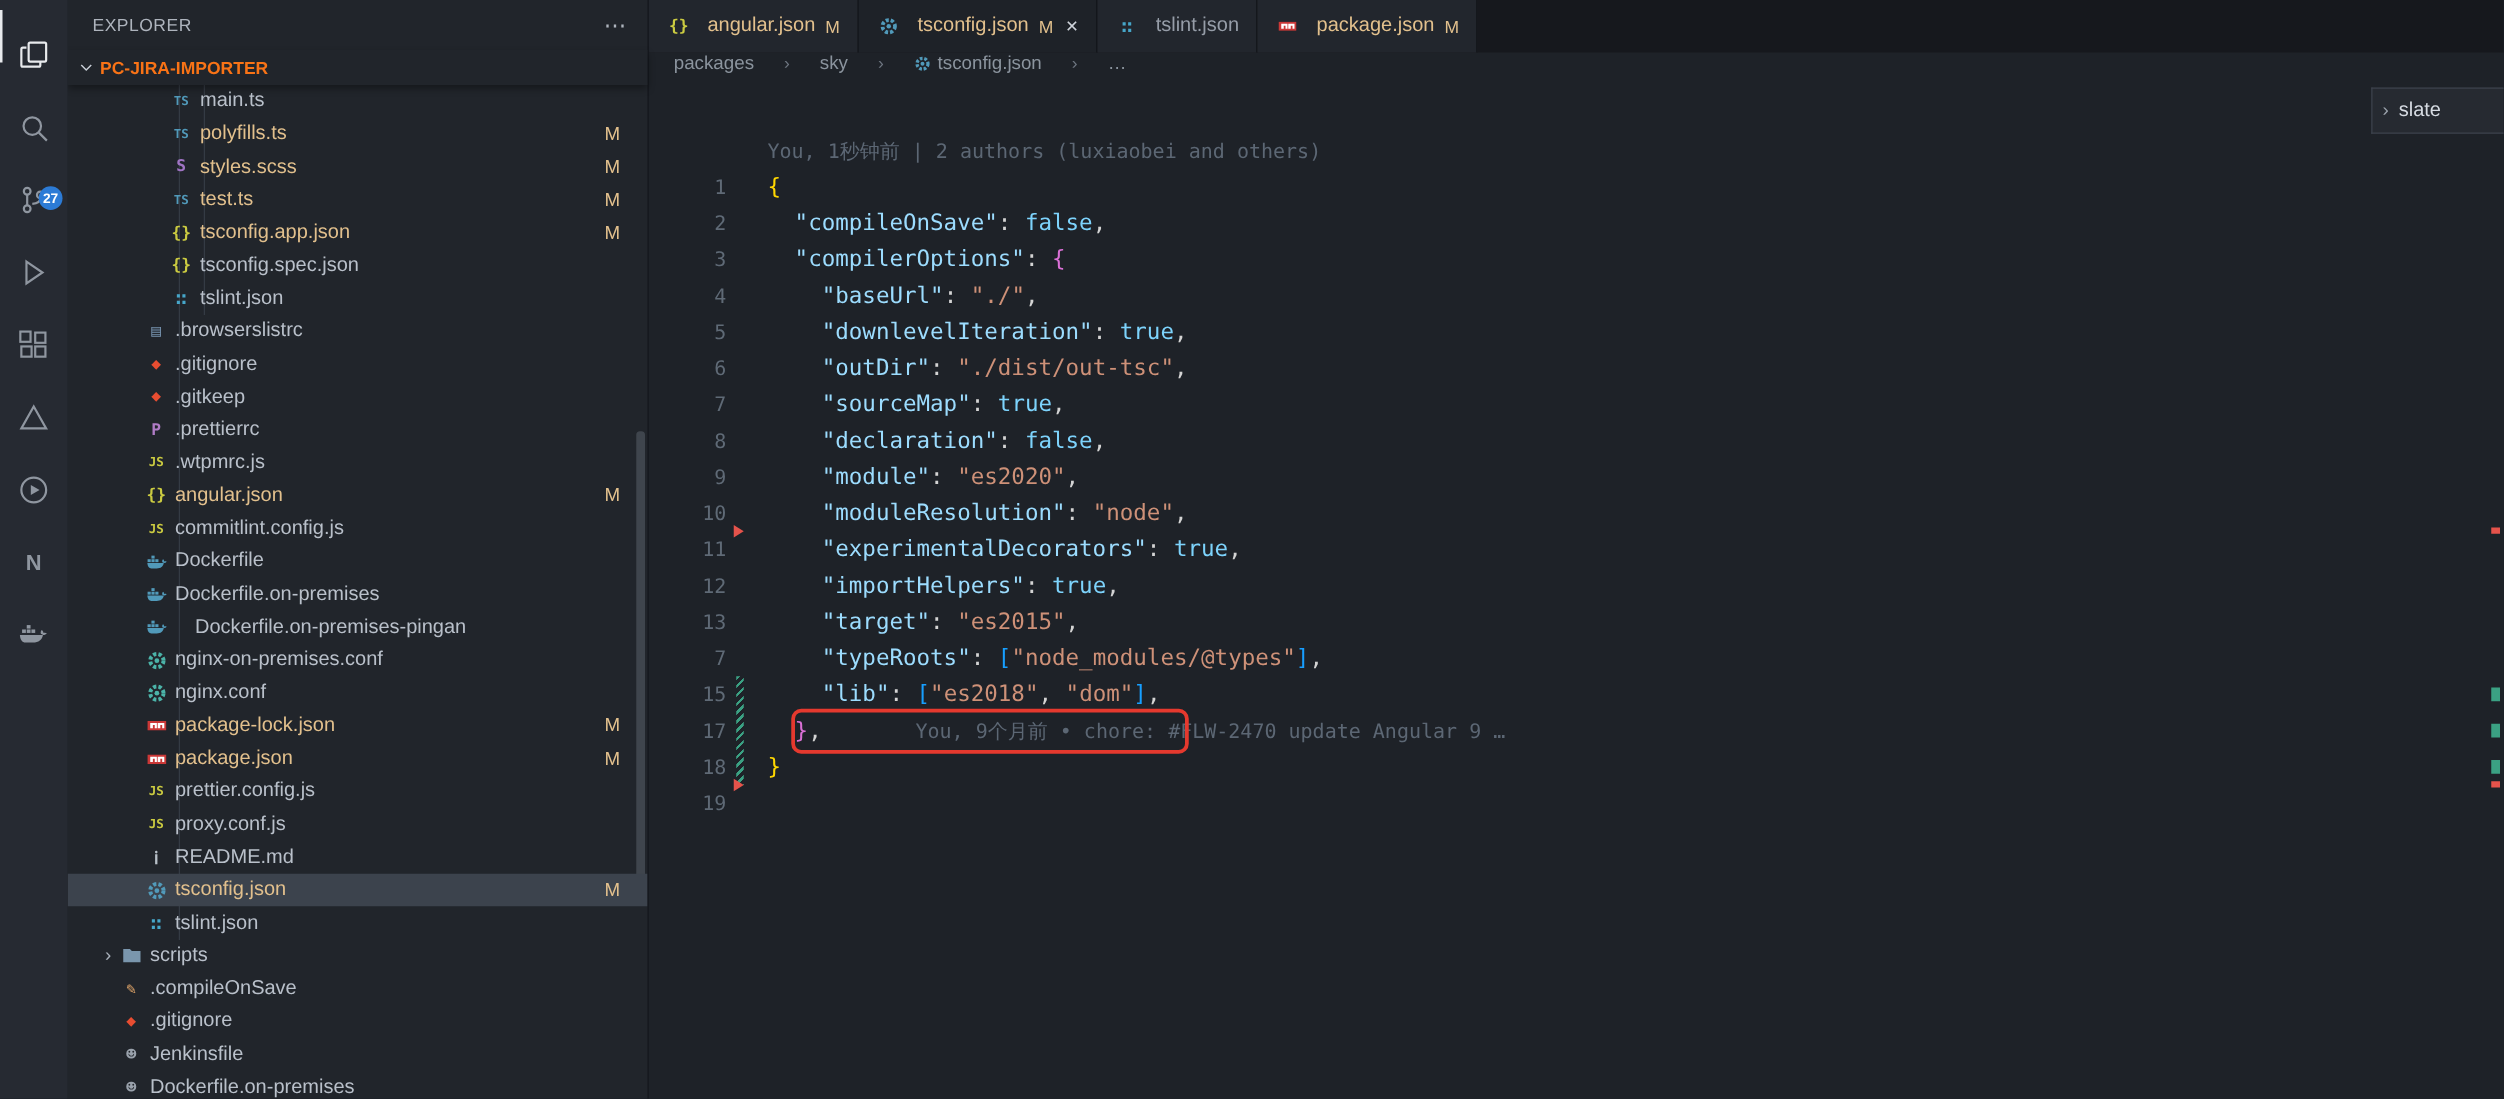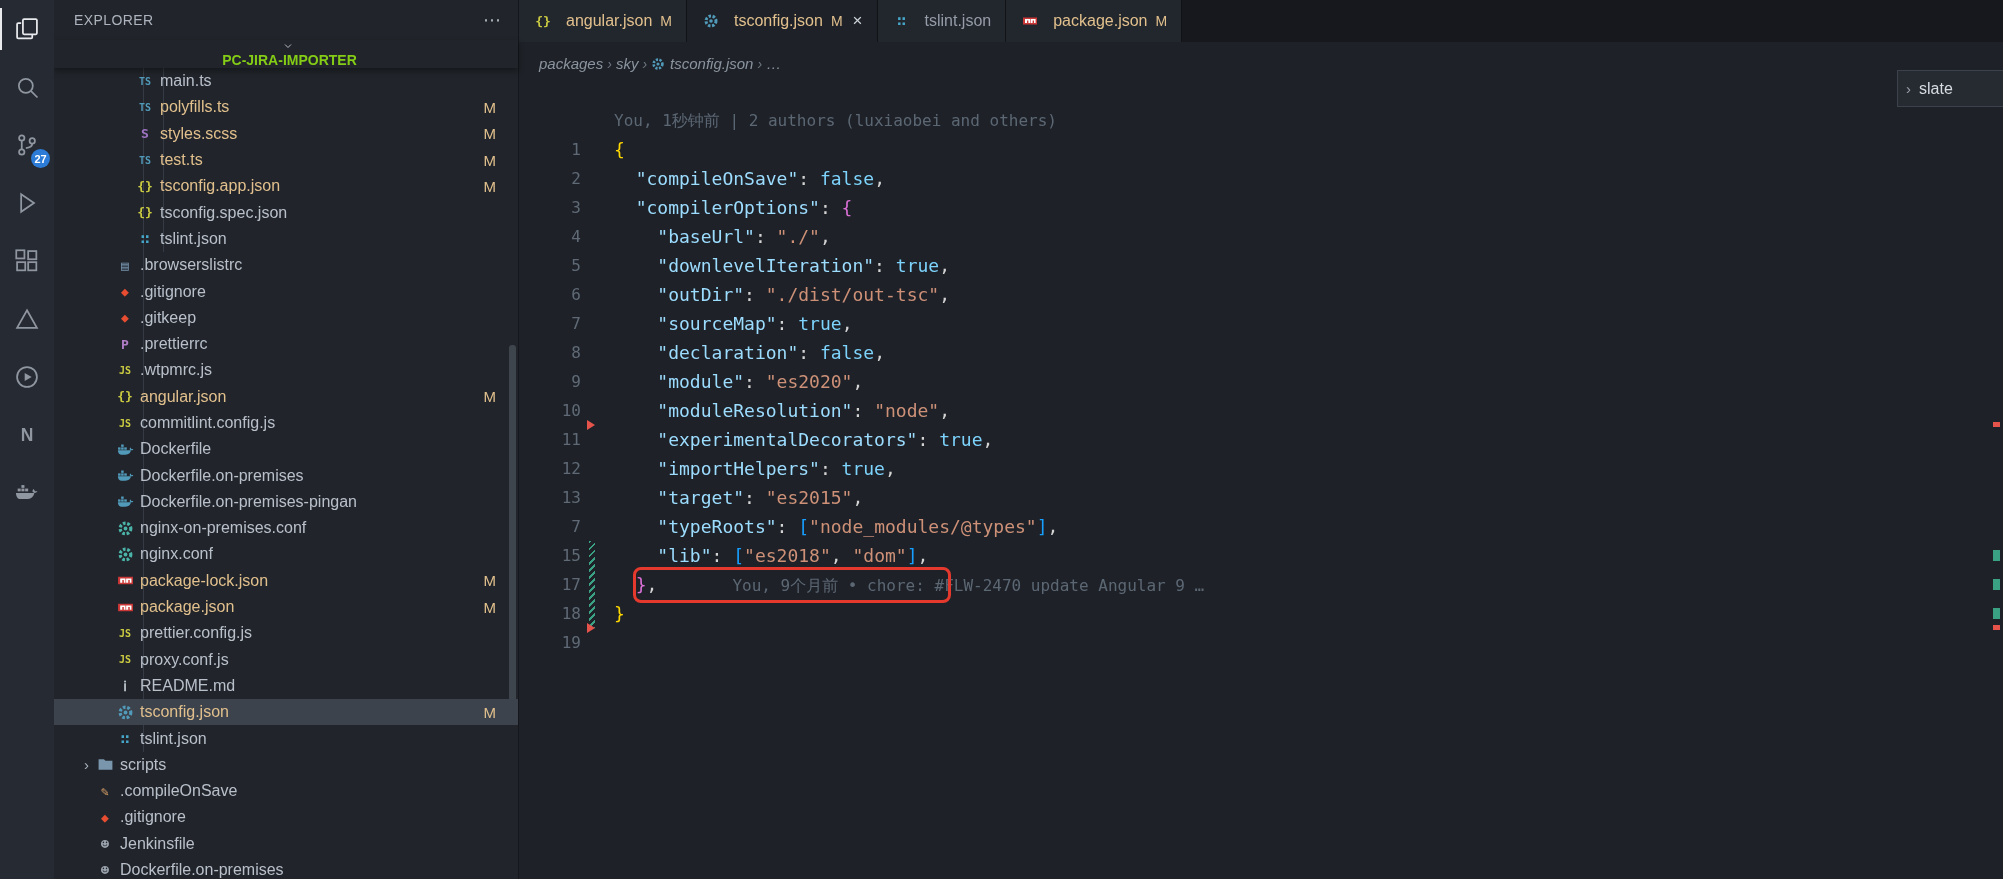--- a/index.html
+++ b/index.html
@@ -4,39 +4,39 @@
 <style>
   * { margin:0; padding:0; box-sizing:border-box; }
   html,body { width:2003px; height:879px; overflow:hidden; background:#1e2228;
               font-family:"Liberation Sans", sans-serif; }
   .app { position:relative; width:2003px; height:879px; }
 
   
   .activity-bar { position:absolute; left:0; top:0; width:54px; height:100%;
                   background:#262a32; z-index:30; }
   .ab-item { position:relative; width:54px; height:58px; display:flex;
-             align-items:center; justify-content:center; color:#8f96a0; cursor:pointer; }
+             align-items:flex-end; justify-content:center; color:#8f96a0; cursor:pointer; }
   .ab-item.active { color:#e8eaed; }
   .ab-item.active::before { content:""; position:absolute; left:0; top:8px; bottom:8px;
                             width:2px; background:#e8eaed; }
   .ab-item svg { width:28px; height:28px; stroke:currentColor; fill:none; stroke-width:1.5; }
   .ab-badge { position:absolute; right:4px; bottom:6px; min-width:19px; height:19px;
               border-radius:10px; color:#fff; font-size:11px; font-weight:bold;
               display:flex; align-items:center; justify-content:center; padding:0 3px; }
 
   
   .sidebar { position:absolute; left:54px; top:0; width:465px; height:100%;
              background:#21252b; z-index:20; border-right:1px solid #15171c; }
   .sb-header { height:40px; display:flex; align-items:center; padding:0 16px 0 20px;
                color:#aeb4bd; font-size:14px; letter-spacing:.4px; }
   .sb-header .title { flex:1; }
   .sb-more { color:#aeb4bd; font-size:18px; letter-spacing:1px; cursor:pointer; }
   .section-header { position:relative; height:28px; display:flex; align-items:center;
-                    padding-left:7px; background:#21252b; color:#84cc16; font-weight:bold;
-                    font-size:14px; box-shadow:0 3px 6px rgba(0,0,0,.4); z-index:5; cursor:pointer;flex-direction:column; }
+                    padding-left:7px; background:#21252b; color:#f97316; font-weight:bold;
+                    font-size:14px; box-shadow:0 3px 6px rgba(0,0,0,.4); z-index:5; cursor:pointer; }
   .section-header svg { width:16px; height:16px; stroke:#c6ccd4; fill:none; stroke-width:1.8; margin-right:3px; }
   .tree { position:relative; height:811px; overflow:hidden; }
   .guide { position:absolute; width:1px; background:#343b44; z-index:1; }
   .row { position:relative; height:26.3px; display:flex; align-items:center;
          font-size:16px; color:#b9c0ca; cursor:pointer; z-index:2; }
   .row.sel { background:#3c434d; }
   .ticon { width:20px; display:inline-flex; justify-content:center; align-items:center;
            margin-right:5px; font-weight:bold; flex:none; }
   .tchev { width:17px; color:#aab2bc; font-size:15px; flex:none; display:inline-flex; justify-content:center; }
   .tlabel { white-space:nowrap; }
@@ -47,22 +47,22 @@
 
   
   .main { position:absolute; left:519px; top:0; right:0; height:100%; }
   .tabbar { height:42px; background:#16181d; display:flex; align-items:stretch; }
   .tab { display:flex; align-items:center; padding:0 14px; background:#22262d;
          border-right:1px solid #111317; font-size:16px; color:#969da8; cursor:pointer; gap:8px; }
   .tab.active { background:#1e2228; color:#d7dce3; }
   .tab .tlbl.mod { color:#e2c08d; }
   .tab .m { color:#e2c08d; font-size:14px; }
   .tab .x { color:#cfd4db; font-size:17px; margin-left:2px; cursor:pointer; }
-  .breadcrumbs { height:30px; display:flex; align-items:flex-end; gap:4px;
-                 padding-left:20px; font-size:15px; color:#8b949e;font-style:italic; }
+  .breadcrumbs { height:30px; display:flex; align-items:flex-start; gap:24px;
+                 padding-left:20px; font-size:15px; color:#8b949e; }
   .bc-sep { color:#6e7681; font-size:14px; }
   .bc-item { display:flex; align-items:center; gap:5px; cursor:pointer; }
 
   .editor { position:absolute; left:0; top:72px; right:0; bottom:0; background:#1e2228; }
   .code { padding-top:34px; font-family:"DejaVu Sans Mono", monospace; }
   .blame-top { height:29px; line-height:29px; padding-left:95px; color:#5c6774;
                font-size:16px; white-space:pre; cursor:pointer; }
   .code-lines { position:relative; }
   .cline { position:relative; height:29px; line-height:29px; white-space:pre; cursor:text; }
   .ln { position:absolute; left:0; width:62px; text-align:right; color:#5f6a76; font-size:16px; }
@@ -281,21 +281,21 @@
                 <rect x="3.9" y="6" width="2.4" height="2.2"></rect>
                 <rect x="6.8" y="6" width="2.4" height="2.2"></rect>
                 <rect x="3.9" y="3.3" width="2.4" height="2.2"></rect>
                 <path d="M.8 8.8h12.4c-.4 2.6-2.3 4.1-5.3 4.1H3.8c-1.7 0-2.8-1.6-3-4.1z"></path>
                 <path d="M13.4 8.8c.8 0 1.5-.3 2-.9-.6-.4-1.3-.4-1.9-.2 0-.7-.4-1.3-.9-1.6-.6.6-.7 1.4-.5 2.1z"></path>
               </g>
             </svg>
           </span>
           <span class="tlabel">Dockerfile.on-premises</span>
         </div>
-        <div class="row" style="padding-left: 61px;">
+        <div class="row" style="padding-left: 61px; gap: 16px;">
           <span class="ticon">
             <svg viewBox="0 0 16 16" width="17" height="17">
               <g fill="#519aba">
                 <rect x="1" y="6" width="2.4" height="2.2"></rect>
                 <rect x="3.9" y="6" width="2.4" height="2.2"></rect>
                 <rect x="6.8" y="6" width="2.4" height="2.2"></rect>
                 <rect x="3.9" y="3.3" width="2.4" height="2.2"></rect>
                 <path d="M.8 8.8h12.4c-.4 2.6-2.3 4.1-5.3 4.1H3.8c-1.7 0-2.8-1.6-3-4.1z"></path>
                 <path d="M13.4 8.8c.8 0 1.5-.3 2-.9-.6-.4-1.3-.4-1.9-.2 0-.7-.4-1.3-.9-1.6-.6.6-.7 1.4-.5 2.1z"></path>
               </g>

